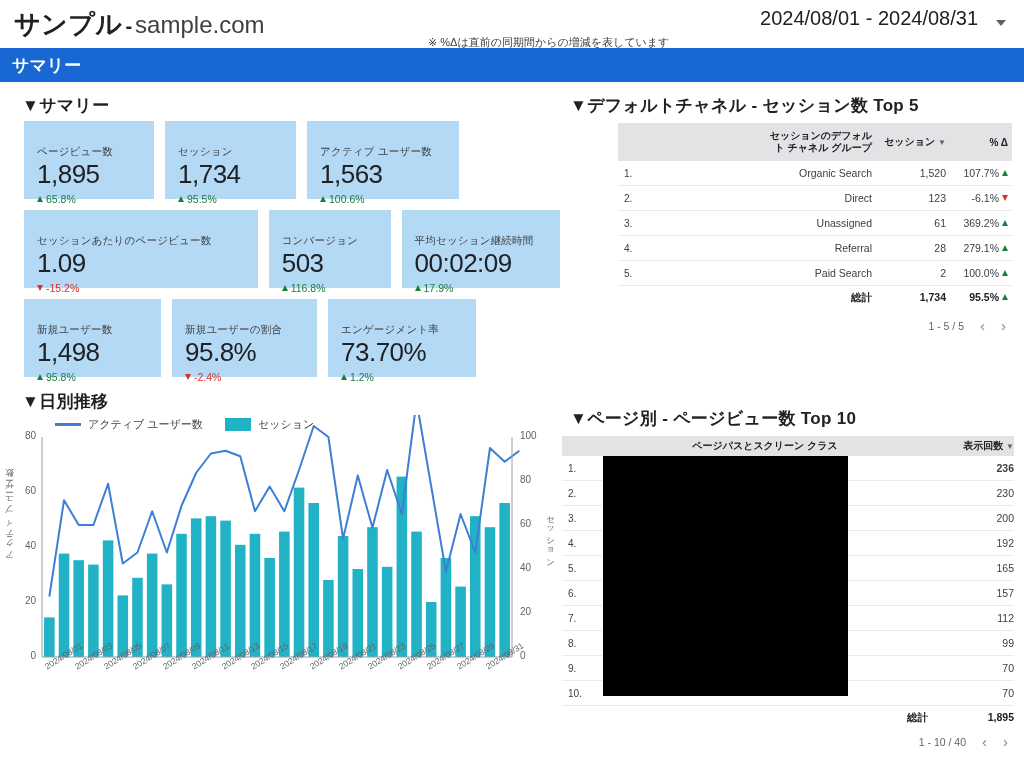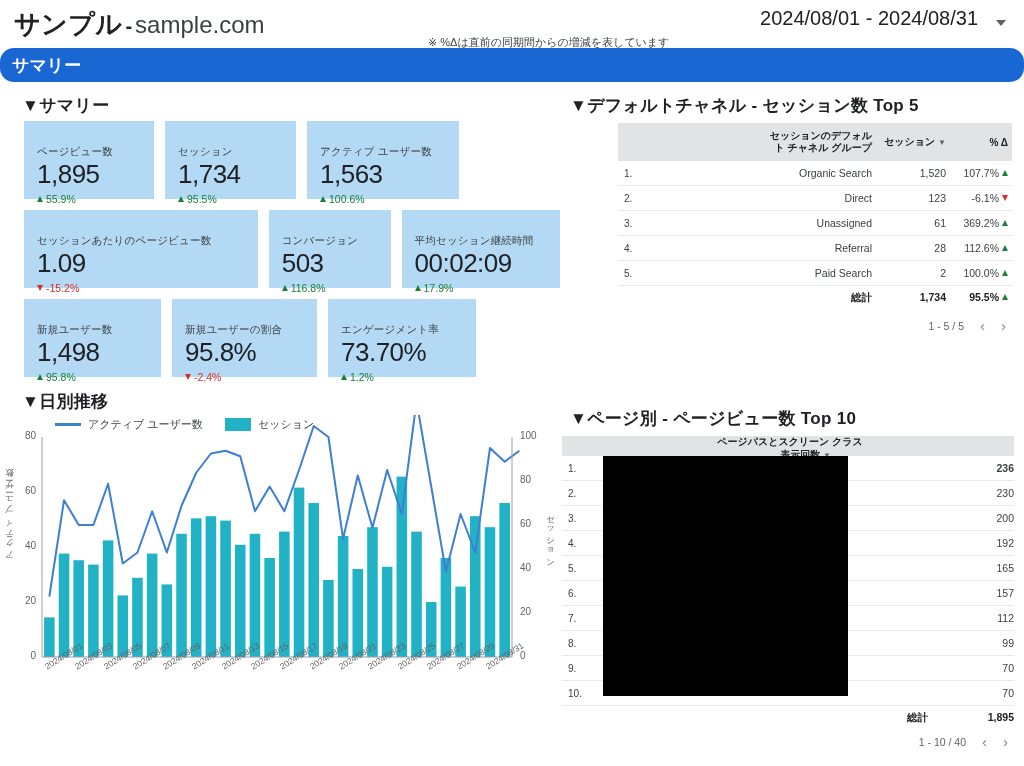--- a/index.html
+++ b/index.html
@@ -26,21 +26,21 @@
     position:absolute;right:46px;top:7px;font-size:20px;color:#202124;white-space:nowrap;
   }
   .dr-caret{
     position:absolute;right:18px;top:20px;width:0;height:0;
     border-left:5px solid transparent;border-right:5px solid transparent;
     border-top:6px solid #5f6368;
   }
   
   .pagetab{
     height:34px;background:#1967d2;display:flex;align-items:center;
-    padding:0 12px;color:#ffffff;font-size:17px;font-weight:bold;border-radius:14px;
+    padding:0 12px;color:#ffffff;font-size:17px;font-weight:bold;
   }
   
   .content{position:relative;width:1024px;height:684px;}
   .col-left{position:absolute;left:0;top:0;width:560px;height:684px;}
   .col-right{position:absolute;left:560px;top:0;width:464px;height:528px;}
 
   .section-title{
     font-size:17px;font-weight:bold;color:#202124;
     padding-left:22px;padding-top:12px;letter-spacing:.3px;
   }
@@ -127,21 +127,21 @@
 
     <div class="section-title">▼サマリー</div>
 
     <div class="kpi-rows" id="kpi-rows">
         <div class="kpi-row">
           <div class="kpi-card" style="width: 130px;">
             <div class="kpi-label">ページビュー数</div>
             <div class="kpi-value">1,895</div>
             <div class="kpi-delta up">
               <span class="arw arw-up"></span>
-              <span>55.9%</span>
+              <span>65.8%</span>
             </div>
           </div>
           <div class="kpi-card" style="width: 131px;">
             <div class="kpi-label">セッション</div>
             <div class="kpi-value">1,734</div>
             <div class="kpi-delta up">
               <span class="arw arw-up"></span>
               <span>95.5%</span>
             </div>
           </div>
@@ -342,21 +342,21 @@
             <div class="c-pct">
               <span>369.2%</span>
               <span class="arw arw-up"></span>
             </div>
           </div>
           <div class="tbl-row">
             <div class="c-idx">4.</div>
             <div class="c-dim">Referral</div>
             <div class="c-num">28</div>
             <div class="c-pct">
-              <span>112.6%</span>
+              <span>279.1%</span>
               <span class="arw arw-up"></span>
             </div>
           </div>
           <div class="tbl-row">
             <div class="c-idx">5.</div>
             <div class="c-dim">Paid Search</div>
             <div class="c-num">2</div>
             <div class="c-pct">
               <span>100.0%</span>
               <span class="arw arw-up"></span>
@@ -375,21 +375,21 @@
       <div class="pager">
         <span>1 - 5 / 5</span>
         <span class="pg-arrow">‹</span>
         <span class="pg-arrow">›</span>
       </div>
     </div>
 
     <div class="section-title" style="padding-left:10px;padding-top:74px;">▼ページ別 - ページビュー数 Top 10</div>
 
     <div class="tbl" style="margin-left:2px;margin-right:10px;margin-top:6px;position:relative;">
-      <div class="tbl-head" style="height:20px;flex-direction:column;">
+      <div class="tbl-head" style="height:20px;">
         <div class="c-idx"></div>
         <div class="c-dim" style="text-align:center;">ページパスとスクリーン クラス</div>
         <div class="c-num" style="width:86px;">
           <span>表示回数</span>
           <span style="font-size:8px;color:#5f6368;">▼</span>
         </div>
       </div>
       <div id="pg-rows">
           <div class="tbl-row">
             <div class="c-idx">1.</div>

